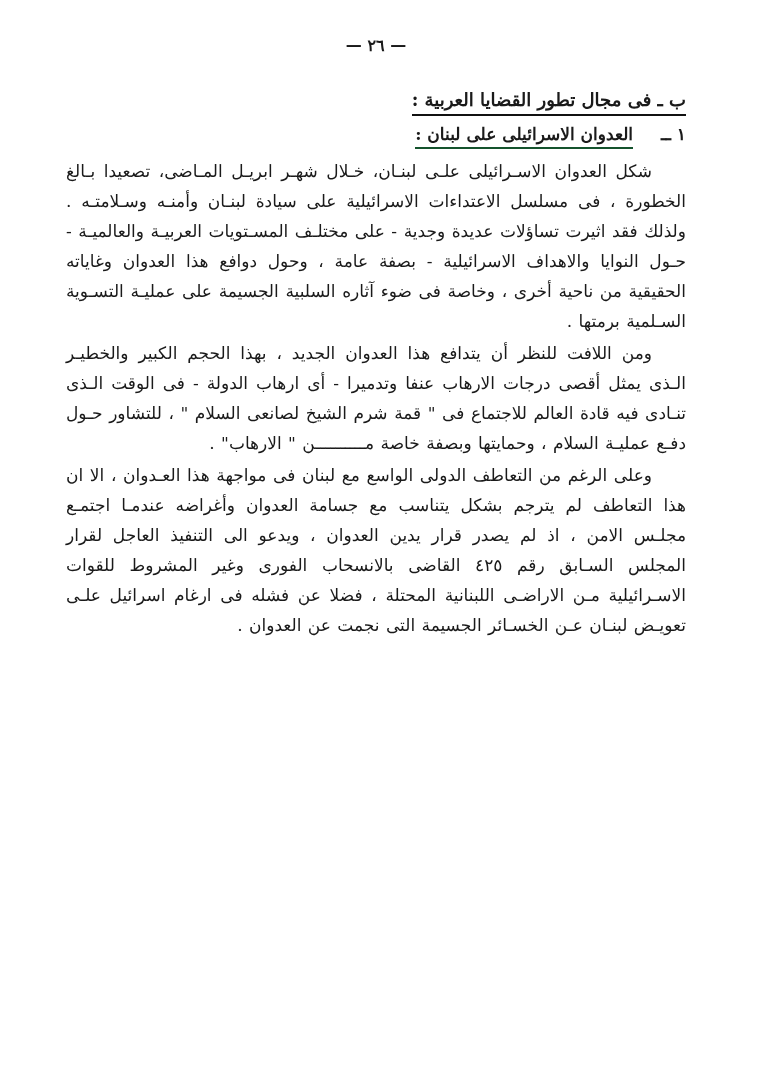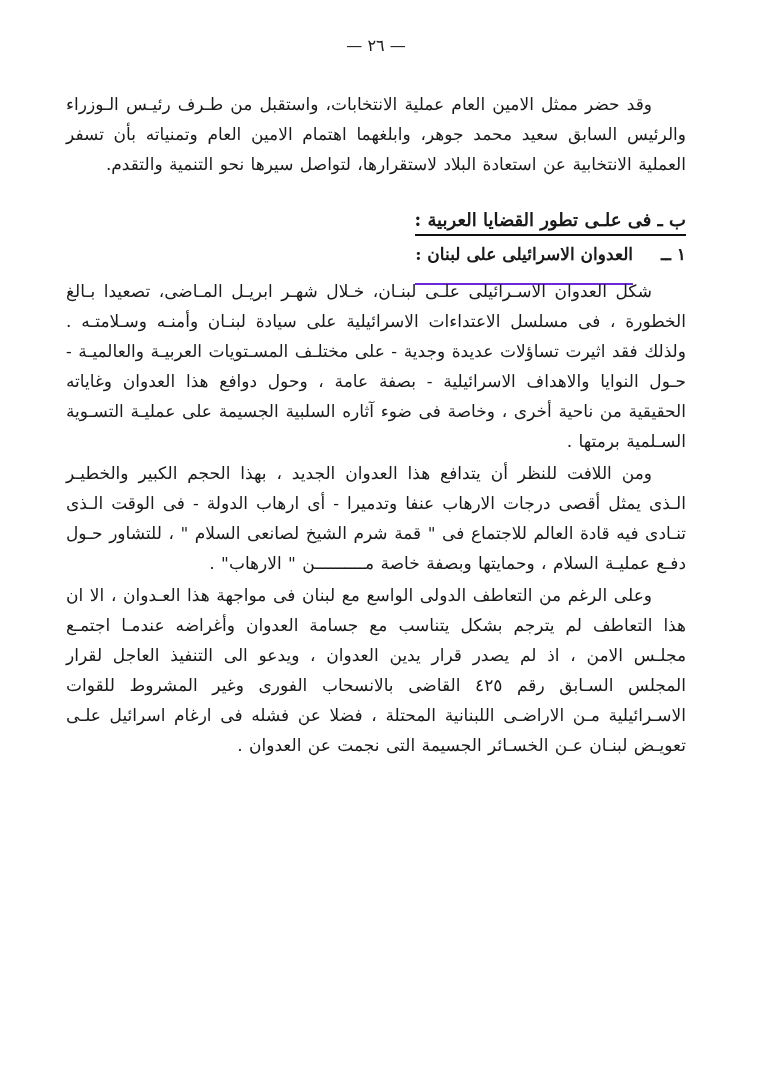--- a/index.html
+++ b/index.html
@@ -17,21 +17,21 @@
   .page {
     box-sizing: border-box;
     width: 758px;
     height: 1078px;
     padding: 36px 72px 30px 66px;
     background: #ffffff;
   }
   .page-number {
     text-align: center;
     font-size: 16px;
-    font-weight: normal;
+    font-weight: bold;
     letter-spacing: 1px;
     margin-bottom: 34px;
     direction: rtl;
   }
   .body-text {
     direction: rtl;
   }
   p.para {
     font-size: 17px;
     line-height: 30px;
@@ -54,35 +54,34 @@
   .heading-sub {
     margin: 6px 0 12px 0;
     font-size: 17px;
     font-weight: bold;
     direction: rtl;
   }
   .heading-sub .prefix {
     margin-left: 22px;
   }
   .heading-sub .u {
-    border-bottom: 2px solid #6d28d9;
-    padding-bottom: 19px;
+    border-bottom: 2px solid #14532d;
+    padding-bottom: 3px;
   }
 </style>
 </head>
 <body>
 
 <div class="page">
   <div class="page-number">— ٢٦ —</div>
 
   <div class="body-text">
-    <p class="para">وقد حضر ممثل الامين العام عملية الانتخابات، واستقبل من طـرف رئيـس الـوزراء والرئيس السابق سعيد محمد جوهر، وابلغهما اهتمام الامين العام وتمنياته بأن تسفر العملية الانتخابية عن استعادة البلاد لاستقرارها، لتواصل سيرها نحو التنمية والتقدم.</p>
 
     <div class="heading-main">
-      <span class="u">ب ـ فى علـى تطور القضايا العربية :</span>
+      <span class="u">ب ـ فى مجال تطور القضايا العربية :</span>
     </div>
 
     <div class="heading-sub">
       <span class="prefix">١ ــ</span>
       <span class="u">العدوان الاسرائيلى على لبنان :</span>
     </div>
 
     <p class="para no-gap">شكل العدوان الاسـرائيلى علـى لبنـان، خـلال شهـر ابريـل المـاضى، تصعيدا بـالغ الخطورة ، فى مسلسل الاعتداءات الاسرائيلية على سيادة لبنـان وأمنـه وسـلامتـه . ولذلك فقد اثيرت تساؤلات عديدة وجدية - على مختلـف المسـتويات العربيـة والعالميـة - حـول النوايا والاهداف الاسرائيلية - بصفة عامة ، وحول دوافع هذا العدوان وغاياته الحقيقية من ناحية أخرى ، وخاصة فى ضوء آثاره السلبية الجسيمة على عمليـة التسـوية السـلمية برمتها .</p>
     <p class="para no-gap">ومن اللافت للنظر أن يتدافع هذا العدوان الجديد ، بهذا الحجم الكبير والخطيـر الـذى يمثل أقصى درجات الارهاب عنفا وتدميرا - أى ارهاب الدولة - فى الوقت الـذى تنـادى فيه قادة العالم للاجتماع فى " قمة شرم الشيخ لصانعى السلام " ، للتشاور حـول دفـع عمليـة السلام ، وحمايتها وبصفة خاصة مــــــــــن " الارهاب" .</p>
     <p class="para no-gap">وعلى الرغم من التعاطف الدولى الواسع مع لبنان فى مواجهة هذا  العـدوان ، الا ان هذا التعاطف لم يترجم بشكل يتناسب مع جسامة العدوان وأغراضه  عندمـا اجتمـع مجلـس الامن ، اذ لم يصدر قرار يدين العدوان ، ويدعو الى التنفيذ العاجل لقرار المجلس  السـابق رقم ٤٢٥ القاضى بالانسحاب الفورى وغير المشروط للقوات الاسـرائيلية مـن الاراضـى اللبنانية المحتلة ، فضلا عن فشله فى ارغام اسرائيل علـى تعويـض لبنـان عـن الخسـائر الجسيمة التى نجمت عن العدوان .</p>

